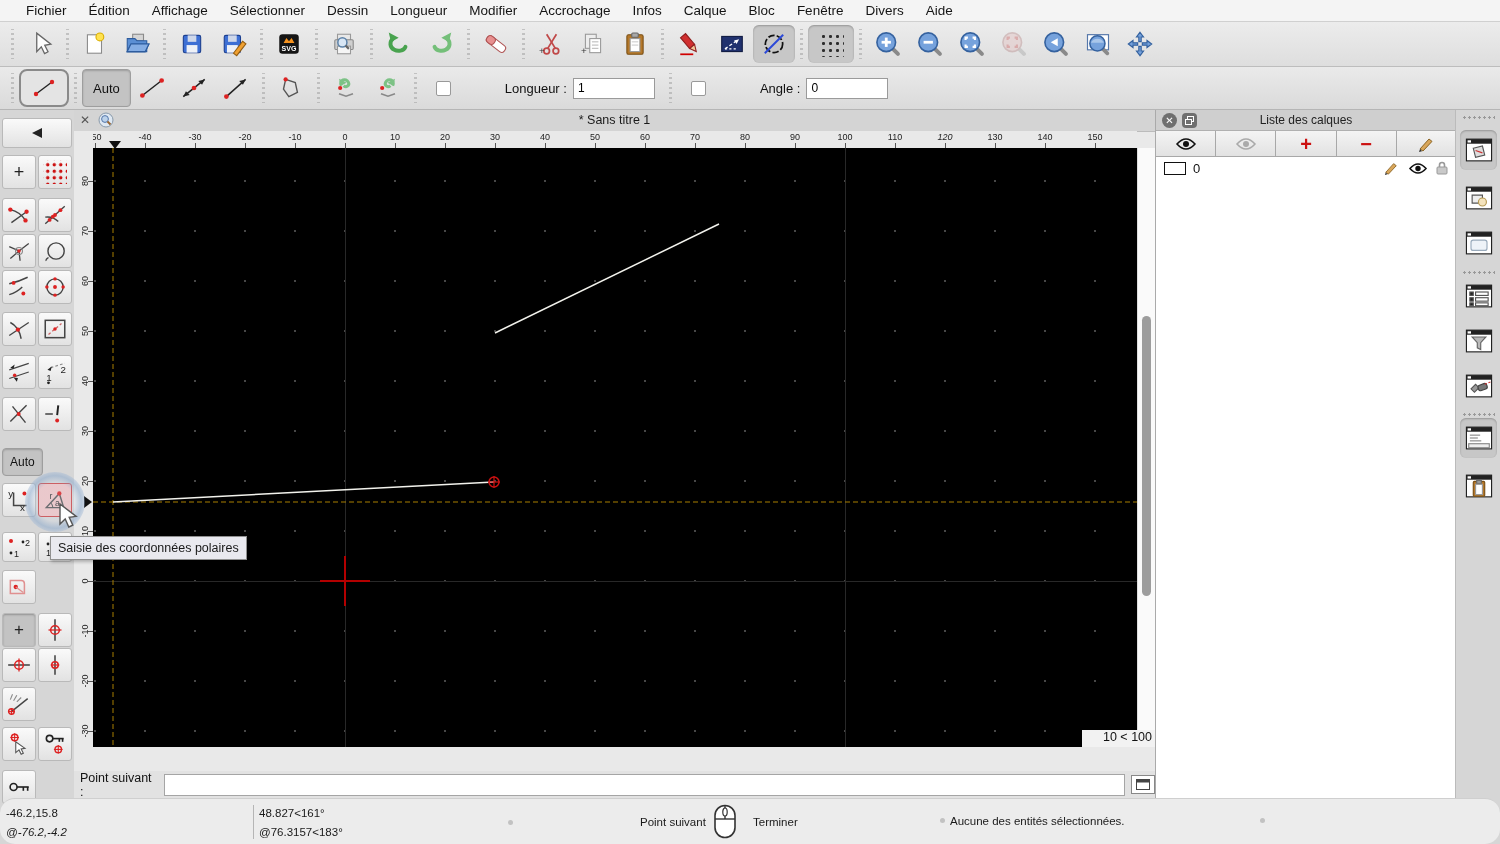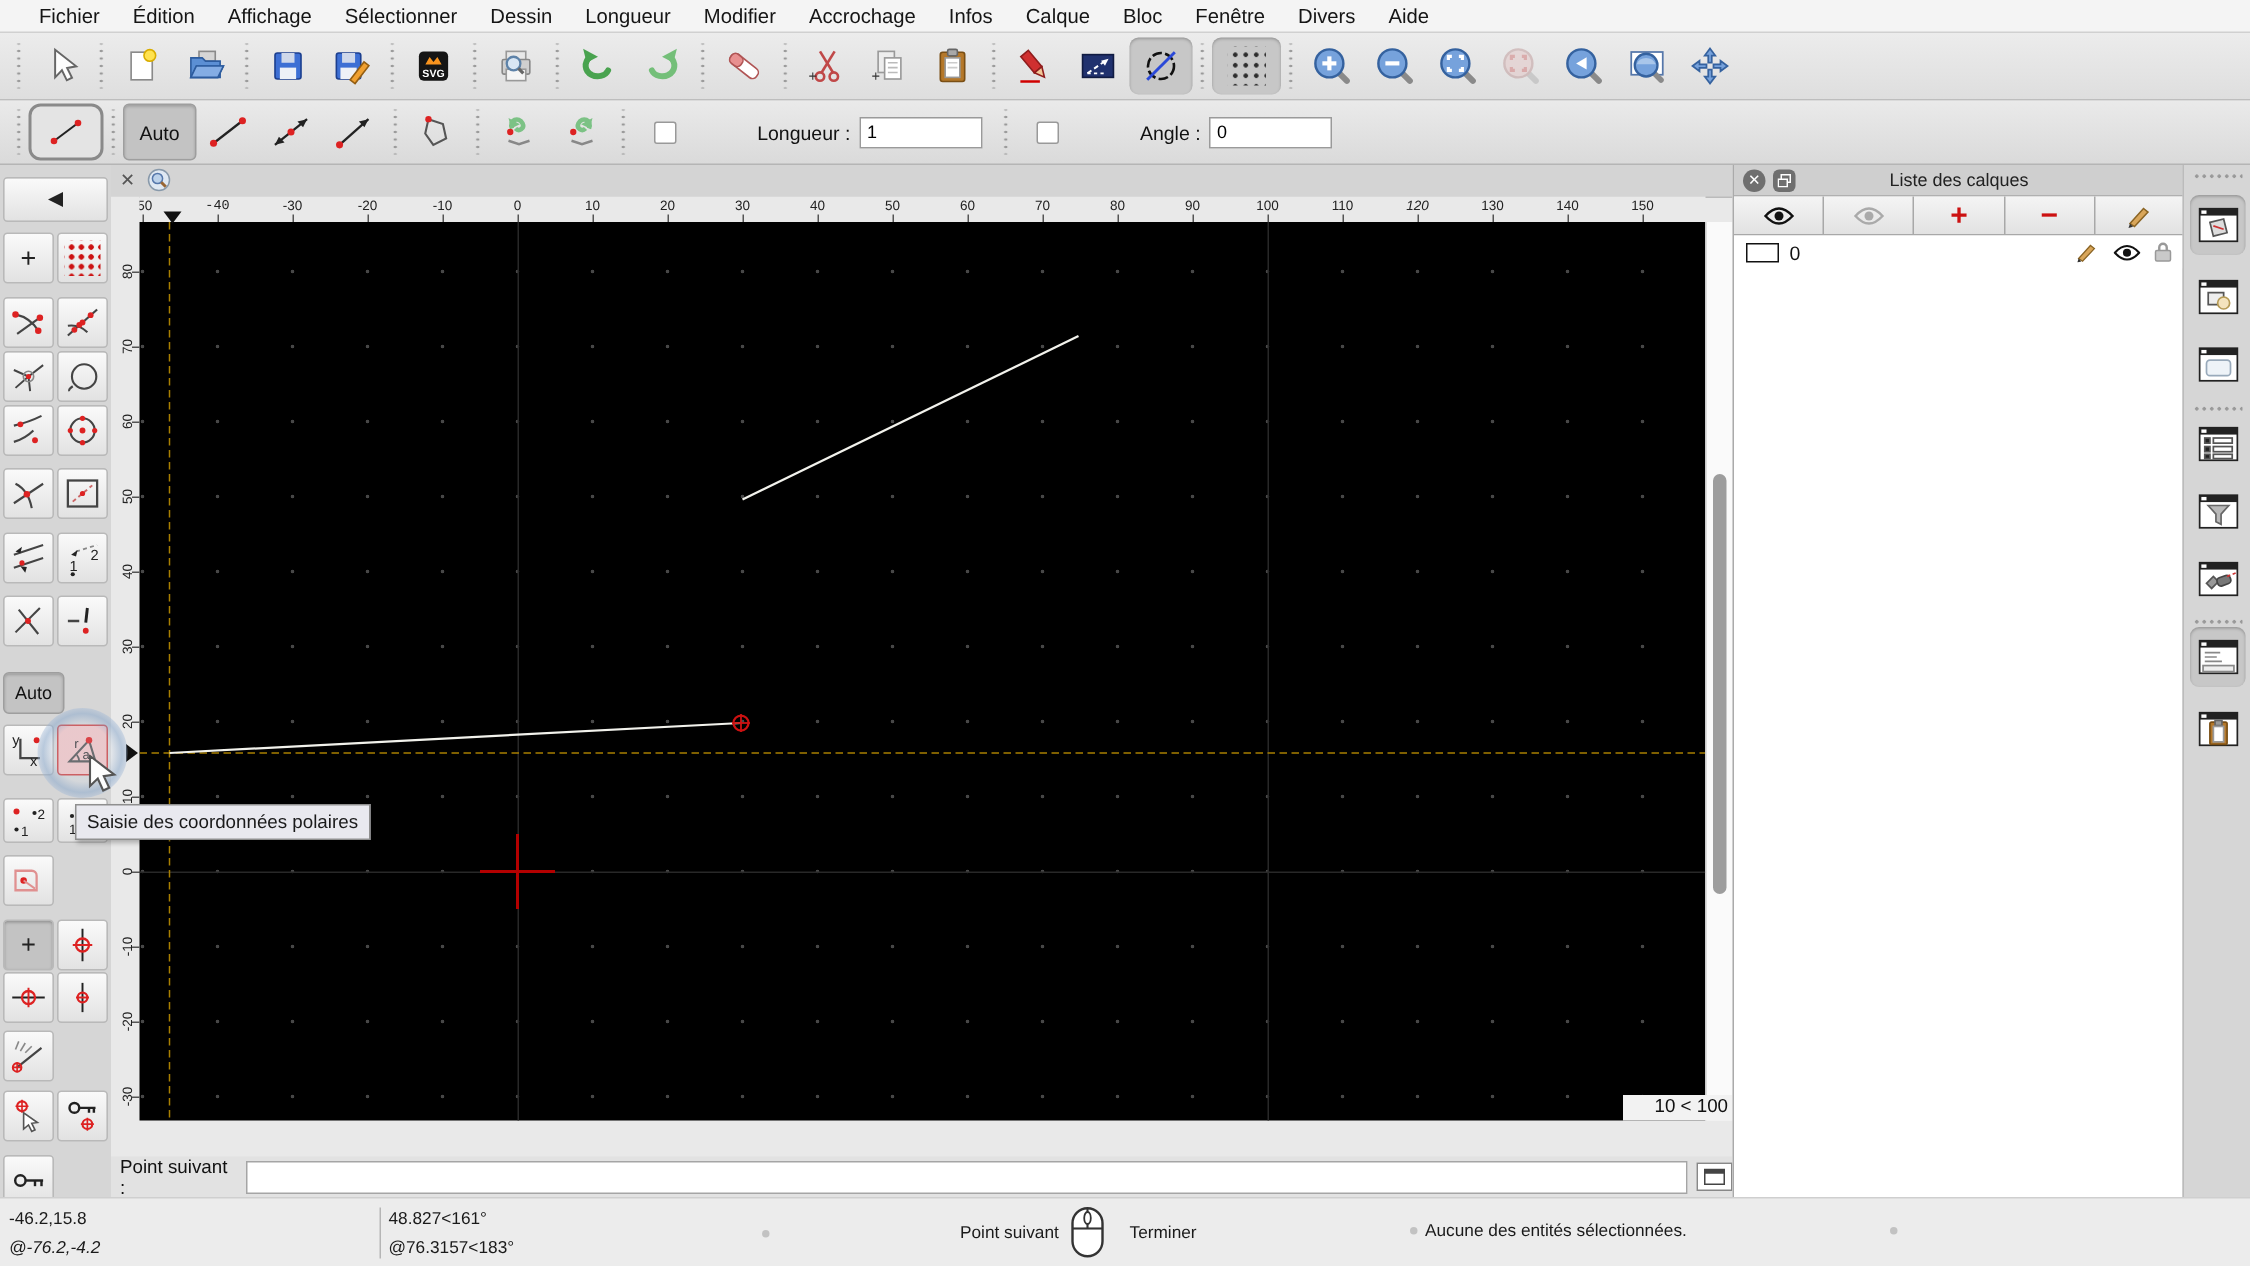--- a/index.html
+++ b/index.html
@@ -79,21 +79,21 @@
   .rp-tool{flex:1;border-right:1px solid #a8a8a8;display:flex;align-items:center;justify-content:center;}
   .rp-tool:last-child{border-right:none;}
   .layer-row{position:absolute;left:0;top:47px;width:300px;height:22px;background:#fff;display:flex;align-items:center;}
   .swatch{width:20px;height:11px;background:#fff;border:1.5px solid #111;margin-left:8px;}
   .layer-name{font-size:13px;margin-left:7px;flex:1;}
   
   .dockstrip{position:absolute;left:1455px;top:110px;width:45px;height:690px;background:#d6d6d6;border-left:1px solid #bbb;box-sizing:border-box;}
   .dbtn{position:absolute;left:4px;width:37px;height:40px;display:flex;align-items:center;justify-content:center;border-radius:6px;}
   .vdots{position:absolute;left:6px;width:33px;height:5px;background-image:radial-gradient(#999 1px,transparent 1.3px);background-size:5px 5px;}
   
-  .statusbar{position:absolute;left:0;top:798px;width:1500px;height:46px;background:#ececec;border-top:1px solid #cfcfcf;box-sizing:border-box;font-size:11.5px;color:#1a1a1a;}
+  .statusbar{position:absolute;left:0;top:798px;width:1500px;height:46px;background:#ececec;border-top:1px solid #cfcfcf;box-sizing:border-box;font-size:11.5px;color:#1a1a1a;border-radius:15px;}
   .st{position:absolute;white-space:nowrap;}
   .status-dot{position:absolute;width:5px;height:5px;border-radius:50%;background:#c2c2c2;}
   .vline{position:absolute;width:1px;background:#b5b5b5;}
   
   .halo{position:absolute;left:25px;top:472px;width:60px;height:60px;border-radius:50%;
         background:radial-gradient(circle,rgba(205,220,240,.18) 45%,rgba(140,170,205,.55) 62%,rgba(190,205,230,.25) 78%,transparent 82%);
         pointer-events:none;}
   .tooltip{position:absolute;left:50px;top:536px;height:22px;background:#e9e9ef;border:1px solid #8f8f8f;
            box-shadow:1px 2px 3px rgba(0,0,0,.25);font-size:12.5px;display:flex;align-items:center;padding:0 7px;color:#1a1a1a;}
   .cursor{position:absolute;left:57px;top:503px;pointer-events:none;}
@@ -605,27 +605,28 @@
   </div>
 
   <div class="docarea">
     <div class="tabbar">
       <span style="position:absolute;left:6px;top:3px;font-size:12px;color:#555;">✕</span>
       <svg style="position:absolute;left:24px;top:2px;" width="16" height="16" viewBox="0 0 16 16">
           <circle cx="8" cy="8" r="7" fill="#dfe8f2" stroke="#8899aa"></circle>
           <circle cx="7" cy="7" r="3.4" fill="#bcd2ea" stroke="#5577aa"></circle>
           <line x1="9.5" y1="9.5" x2="12.5" y2="12.5" stroke="#996633" stroke-width="2"></line>
         </svg>
+      <div class="tab-title">* Sans titre 1</div>
     </div>
 
     <div class="ruler-corner"></div>
     <div class="ruler-h" id="hruler">
         <span class="rlab" style="left: 2px;">-50</span>
         <span class="rtick" style="left: 2px;"></span>
-        <span class="rlab" style="left: 52px; font-family: Liberation Mono, monospace;">-40</span>
+        <span class="rlab" style="left: 52px;">-40</span>
         <span class="rtick" style="left: 52px;"></span>
         <span class="rlab" style="left: 102px;">-30</span>
         <span class="rtick" style="left: 102px;"></span>
         <span class="rlab" style="left: 152px;">-20</span>
         <span class="rtick" style="left: 152px;"></span>
         <span class="rlab" style="left: 202px;">-10</span>
         <span class="rtick" style="left: 202px;"></span>
         <span class="rlab" style="left: 252px;">0</span>
         <span class="rtick" style="left: 252px;"></span>
         <span class="rlab" style="left: 302px;">10</span>

